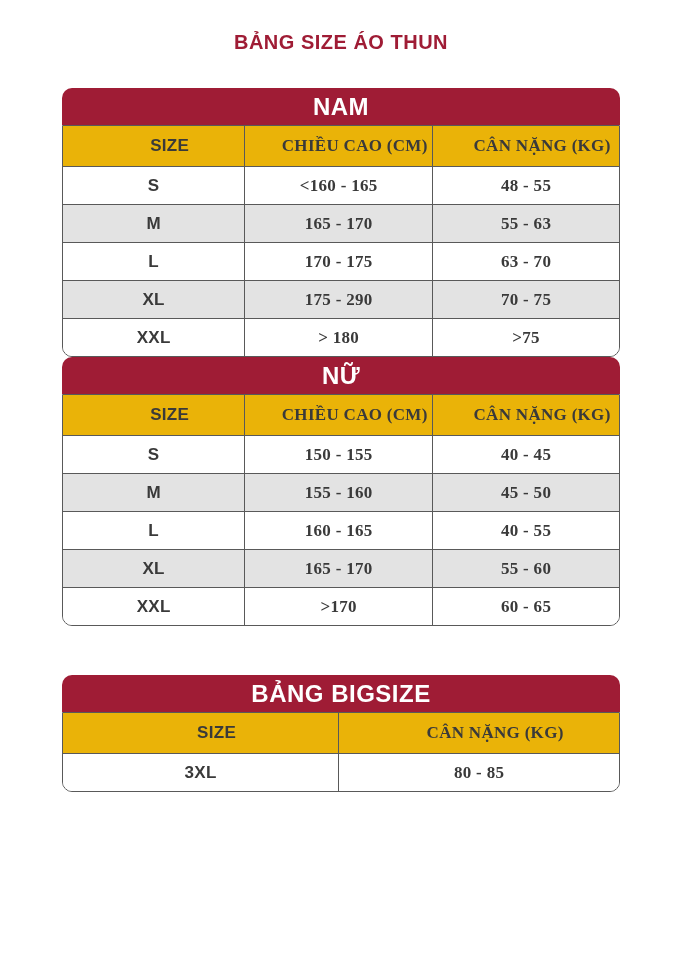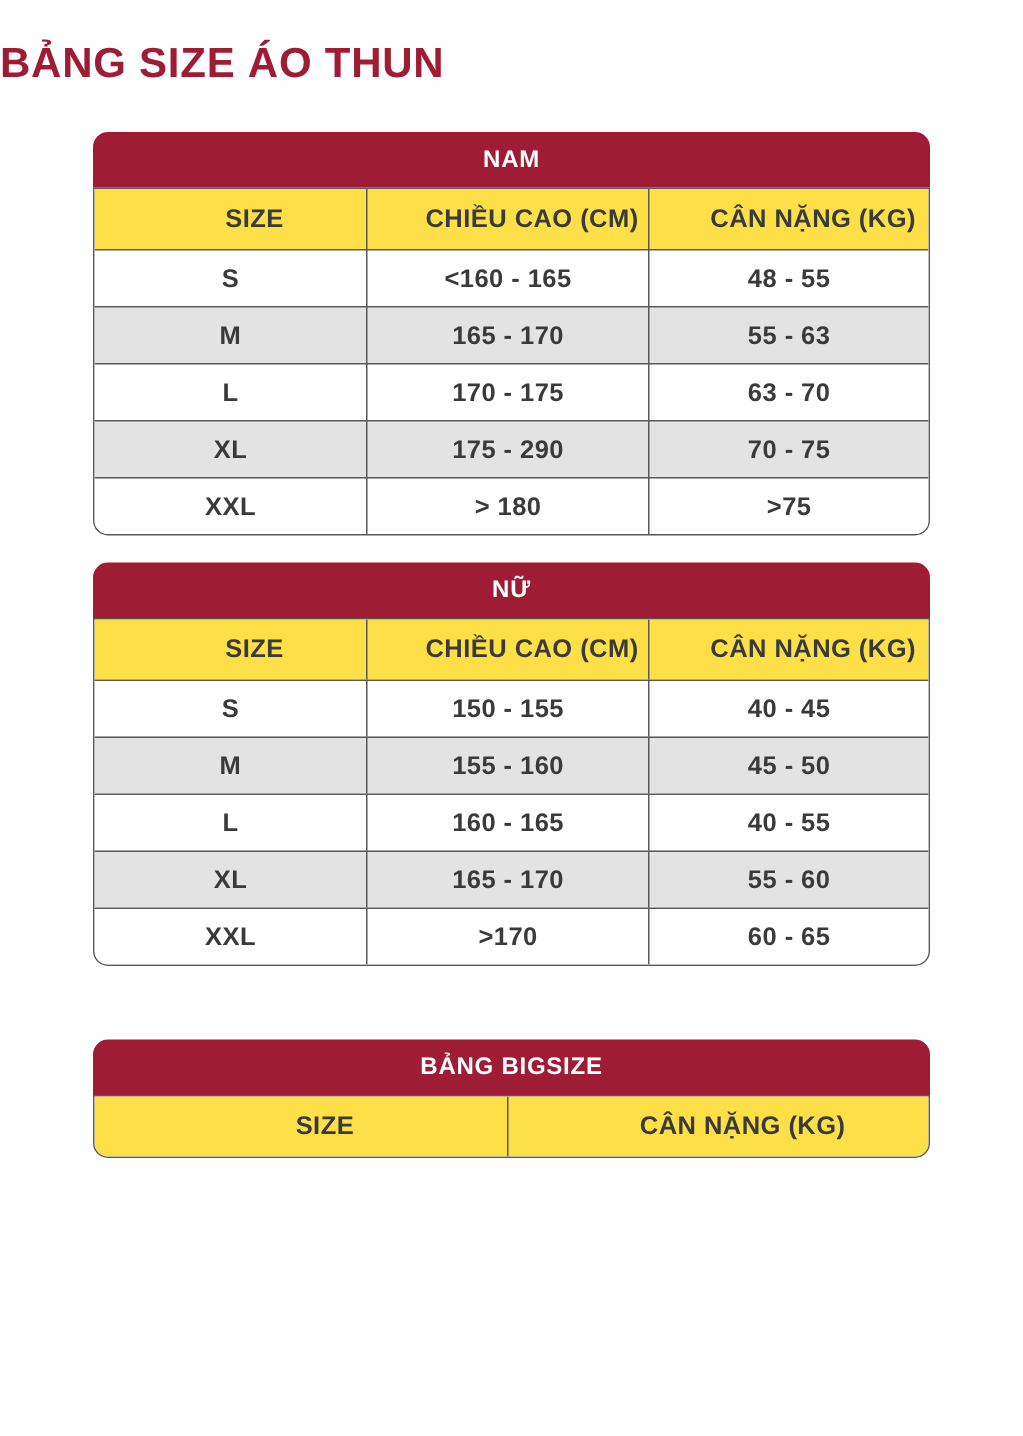--- a/index.html
+++ b/index.html
@@ -7,39 +7,40 @@
   body {
     width: 682px;
     height: 957px;
     margin: 0 auto;
     font-family: "Liberation Sans", sans-serif;
     color: #3a3a3a;
     padding-top: 22px;
     overflow: hidden;
   }
   .page-title {
-    font-size: 28px;
+    text-align: center;
+    font-size: 20px;
     font-weight: 700;
     letter-spacing: 0.5px;
     color: #9f1c35;
     height: 40px;
     line-height: 40px;
   }
   .size-table {
     width: 558px;
     margin: 0 auto;
   }
   .size-table.first  { margin-top: 26px; }
-  .size-table.second { margin-top: 18px; }
+  .size-table.second { }
   .size-table.third  { margin-top: 49px; }
   .table-title {
     background: #9f1c35;
     color: #ffffff;
     text-align: center;
-    font-size: 16px;
+    font-size: 24px;
     font-weight: 700;
     letter-spacing: 0.5px;
     height: 37px;
     line-height: 37px;
     border-radius: 10px 10px 0 0;
   }
   .table-frame {
     border: 1px solid #595959;
     border-radius: 0 0 10px 10px;
     overflow: hidden;
@@ -50,34 +51,34 @@
     border-spacing: 0;
     table-layout: fixed;
   }
   th, td {
     text-align: center;
     vertical-align: middle;
     font-size: 17px;
     letter-spacing: 0.3px;
   }
   th {
-    background: #fde047;
+    background: #eab308;
     height: 40px;
     font-weight: 700;
     color: #3a3a3a;
     padding-left: 32px;
   }
   td {
     height: 38px;
     font-weight: 600;
     border-top: 1px solid #595959;
     background: #ffffff;
   }
   tbody tr:nth-child(even) td { background: #e3e3e3; }
-  th + th, td + td { border-left: 1px solid #595959; }
+  th + th, td + td { border-left: 1px solid #595959; font-family: Liberation Serif, serif; }
   .cols3 th:nth-child(1) { width: 32.6%; }
   .cols3 th:nth-child(2) { width: 33.8%; }
   .cols3 th:nth-child(3) { width: 33.6%; }
   .cols2 th:nth-child(1) { width: 49.5%; }
   .cols2 th:nth-child(2) { width: 50.5%; }
 </style>
 </head>
 <body>
 
 <h1 class="page-title">BẢNG SIZE ÁO THUN</h1>
@@ -170,16 +171,20 @@
   <div class="table-title">BẢNG BIGSIZE</div>
   <div class="table-frame">
     <table class="cols2">
       <thead>
           <tr>
             <th>SIZE</th>
             <th>CÂN NẶNG (KG)</th>
           </tr>
         </thead>
       <tbody>
+          <tr>
+            <td>3XL</td>
+            <td>80 - 85</td>
+          </tr>
         </tbody>
     </table>
   </div>
 </section>
 
 </body></html>

